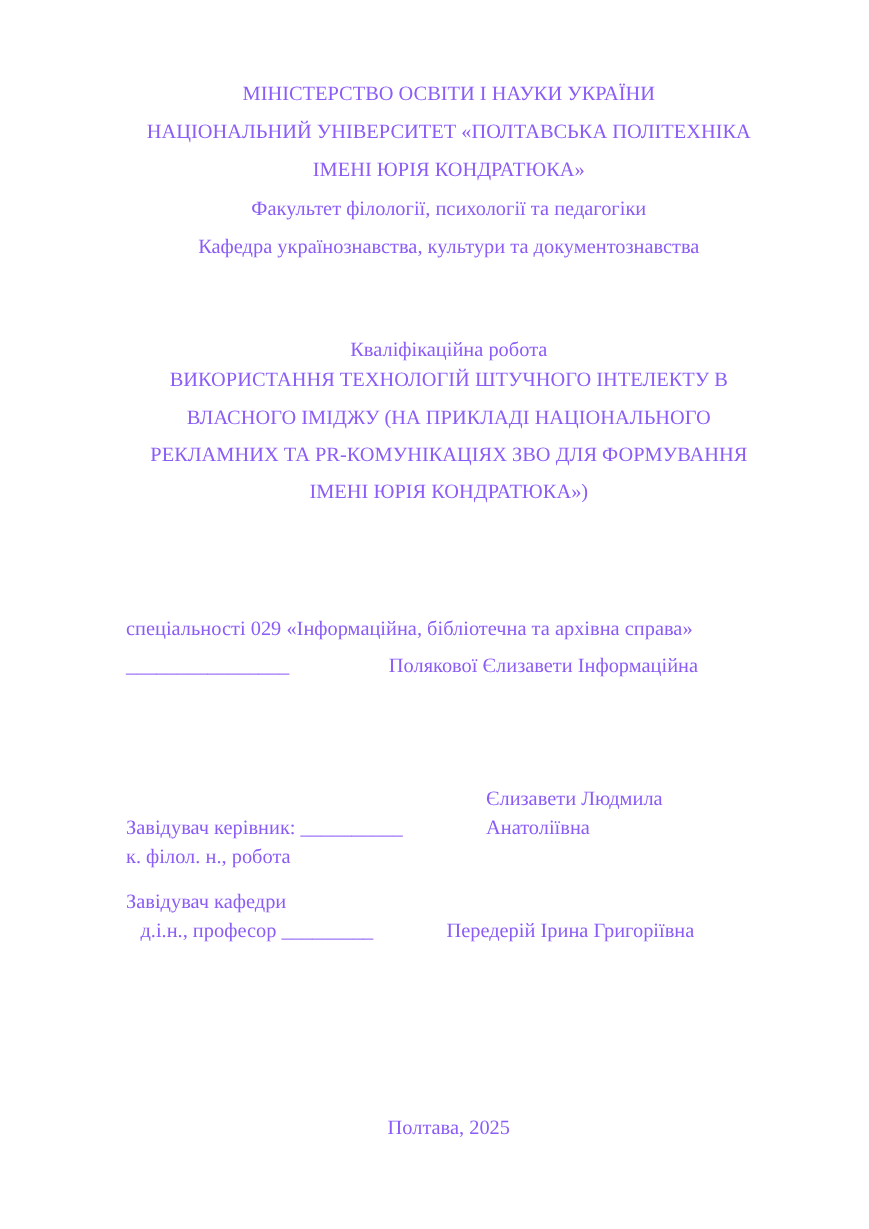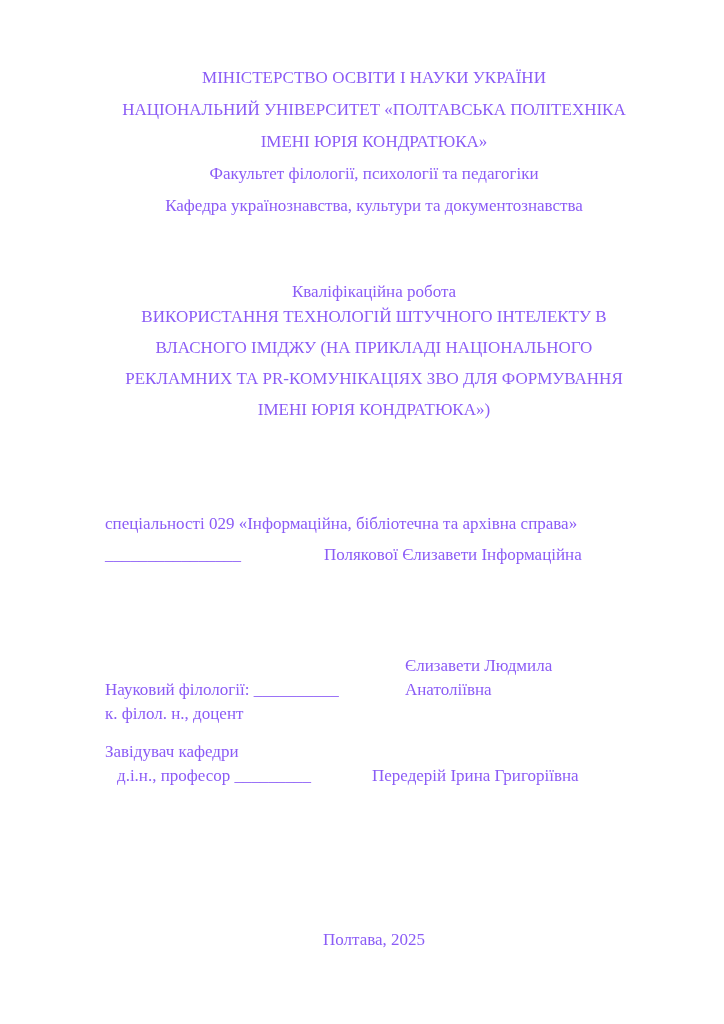--- a/index.html
+++ b/index.html
@@ -60,24 +60,24 @@
   <div class="block student-block">
     <div>спеціальності 029 «Інформаційна, бібліотечна та архівна справа»</div>
     <div class="row">
       <span class="sig-cell">________________</span>
       <span>Полякової Єлизавети Інформаційна</span>
     </div>
   </div>
 
   <div class="block supervisor-block">
     <div class="row">
-      <span class="sup-cell">Науковий філології: __________</span>
+      <span class="sup-cell">Завідувач керівник: __________</span>
       <span>Єлизавети Людмила Анатоліївна</span>
     </div>
-    <div>к. філол. н., доцент</div>
+    <div>к. філол. н., робота</div>
   </div>
 
   <div class="block head-block">
     <div>Завідувач кафедри</div>
     <div class="row">
       <span class="head-cell">д.і.н., професор _________</span>
       <span>Передерій Ірина Григоріївна</span>
     </div>
   </div>
 

